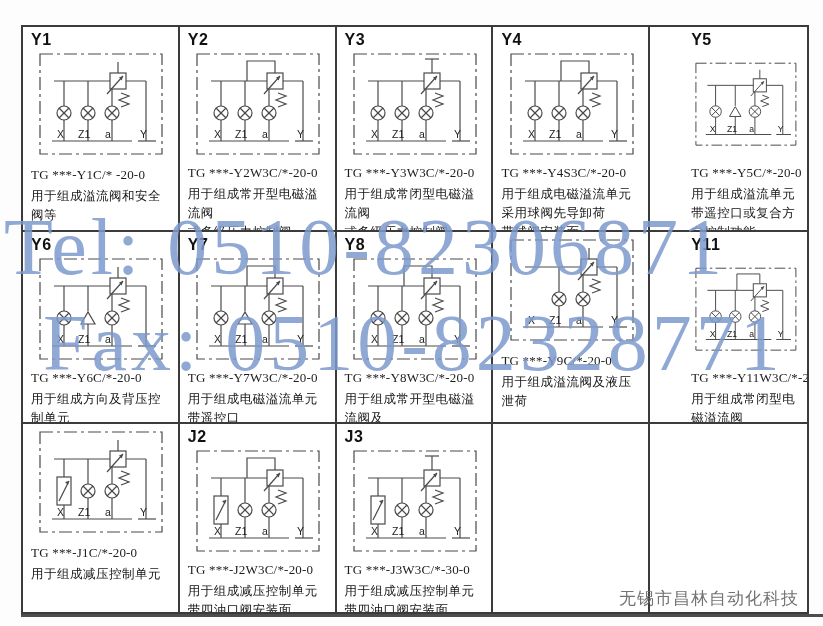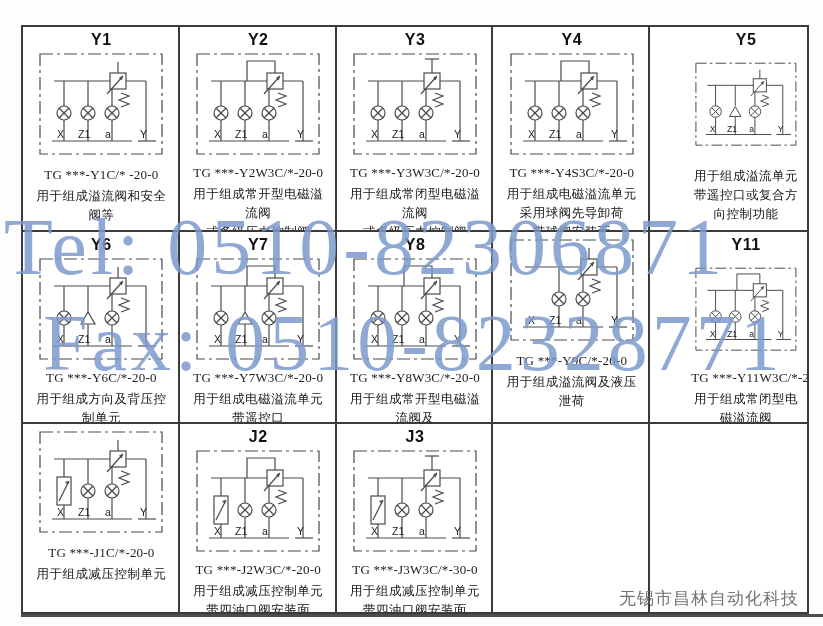--- a/index.html
+++ b/index.html
@@ -12,21 +12,21 @@
     position:absolute;left:21px;top:25px;width:784px;height:585px;
     border:2px solid #3b3b3b;background:#fff;
     display:grid;
     grid-template-columns:repeat(5,1fr);
     grid-template-rows:205px 192px 1fr;
   }
   .cell{
     position:relative;box-sizing:border-box;overflow:hidden;
     border-right:2px solid #3b3b3b;border-bottom:2px solid #3b3b3b;
     padding:3px 6px 0 8px;
-    display:flex;flex-direction:column;text-align:center;
+    display:flex;flex-direction:column;
   }
   .cell:nth-child(5n){border-right:none;padding-left:41px;}
   .cell:nth-child(n+11){border-bottom:none;}
   .cell-label{
     font-weight:bold;font-size:16px;color:#111;height:19px;line-height:19px;
     letter-spacing:0.5px;
   }
   .diagram{height:114px;display:flex;justify-content:center;align-items:flex-start;}
   .code{
     font-family:"Liberation Serif", serif;
@@ -253,20 +253,21 @@
           <line x1="73" y1="45" x2="89" y2="27" stroke="#4a4a4a" stroke-width="1.2" fill="none"></line>
           <polygon points="89,27 85,28.5 87.8,31.5" fill="#4a4a4a"></polygon>
           <polyline points="87,44 95,47 85,51 95,55 87,58" stroke="#4a4a4a" stroke-width="1.2" fill="none"></polyline>
           <line x1="84" y1="24" x2="84" y2="13" stroke="#4a4a4a" stroke-width="1.2" fill="none"></line>
           <text x="23" y="89" font-size="10.5" fill="#222">X</text>
           <text x="44" y="89" font-size="10.5" fill="#222">Z1</text>
           <text x="71" y="89" font-size="10.5" fill="#222">a</text>
           <text x="106" y="89" font-size="10.5" fill="#222">Y</text>
         </svg>
       </div>
+    <div class="code">TG ***-Y5C/*-20-0</div>
     <div class="desc">
         <div>用于组成溢流单元</div>
         <div>带遥控口或复合方向控制功能</div>
       </div>
   </div>
     <div class="cell">
     <div class="cell-label">Y6</div>
     <div class="diagram">
         <svg width="134" height="112" viewBox="0 0 134 112">
           <rect x="6" y="5" width="122" height="100" stroke="#4a4a4a" stroke-width="1.2" fill="none" stroke-dasharray="13 4 3 4"></rect>

